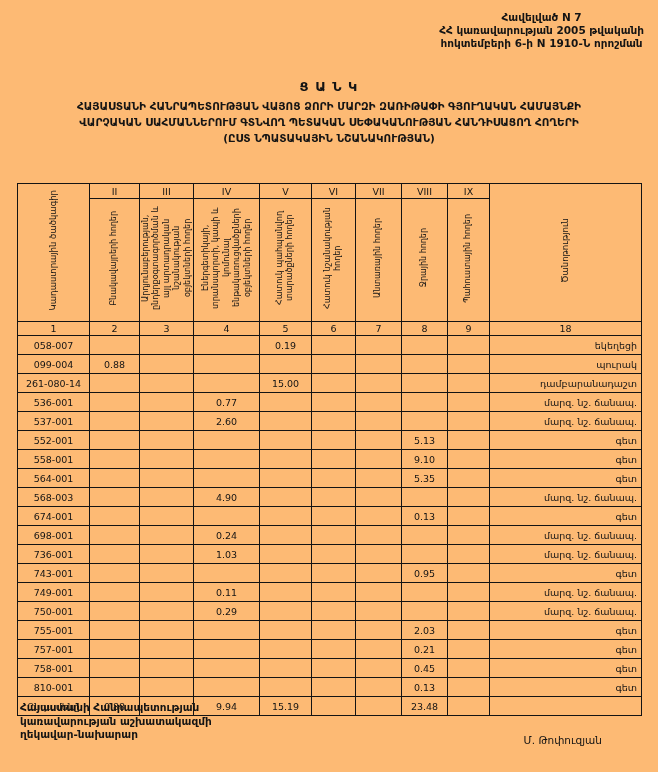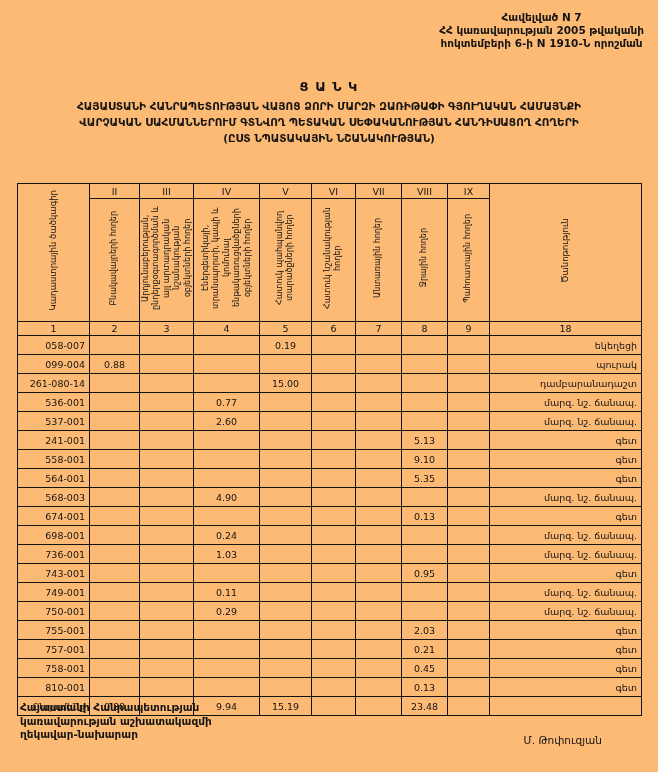--- a/index.html
+++ b/index.html
@@ -25,21 +25,21 @@
   .h-col1,.h-col10{text-align:center;vertical-align:middle;font-weight:normal;}
 
   .vert{display:inline-block;writing-mode:vertical-rl;transform:rotate(180deg);
         font-size:8px;line-height:1.3;max-height:114px;text-align:center;
         font-weight:normal;}
   .vert-tall{max-height:130px;font-size:8.5px;}
 
   .num-row td{height:13px;text-align:center;font-size:9.5px;font-weight:normal;}
 
   .land tbody td{height:16px;font-size:9.5px;}
-  td.code{text-align:right;padding:1px 4px;}
+  td.code{text-align:center;padding:1px 4px;}
   td.val{text-align:center;}
   td.note{text-align:right;padding:1px 4px;}
 
   .sig-block{position:absolute;top:701px;left:20px;font-weight:bold;
              font-size:10.5px;line-height:1.3;}
   .sig-name{position:absolute;top:734px;right:56px;font-size:10.5px;padding-left:32px;}
 </style>
 </head>
 <body>
 
@@ -167,21 +167,21 @@
           <td class="val"></td>
           <td class="val">2.60</td>
           <td class="val"></td>
           <td class="val"></td>
           <td class="val"></td>
           <td class="val"></td>
           <td class="val"></td>
           <td class="note">մարզ. նշ. ճանապ.</td>
         </tr>
         <tr>
-          <td class="code">241-001</td>
+          <td class="code">552-001</td>
           <td class="val"></td>
           <td class="val"></td>
           <td class="val"></td>
           <td class="val"></td>
           <td class="val"></td>
           <td class="val"></td>
           <td class="val">5.13</td>
           <td class="val"></td>
           <td class="note">գետ</td>
         </tr>

